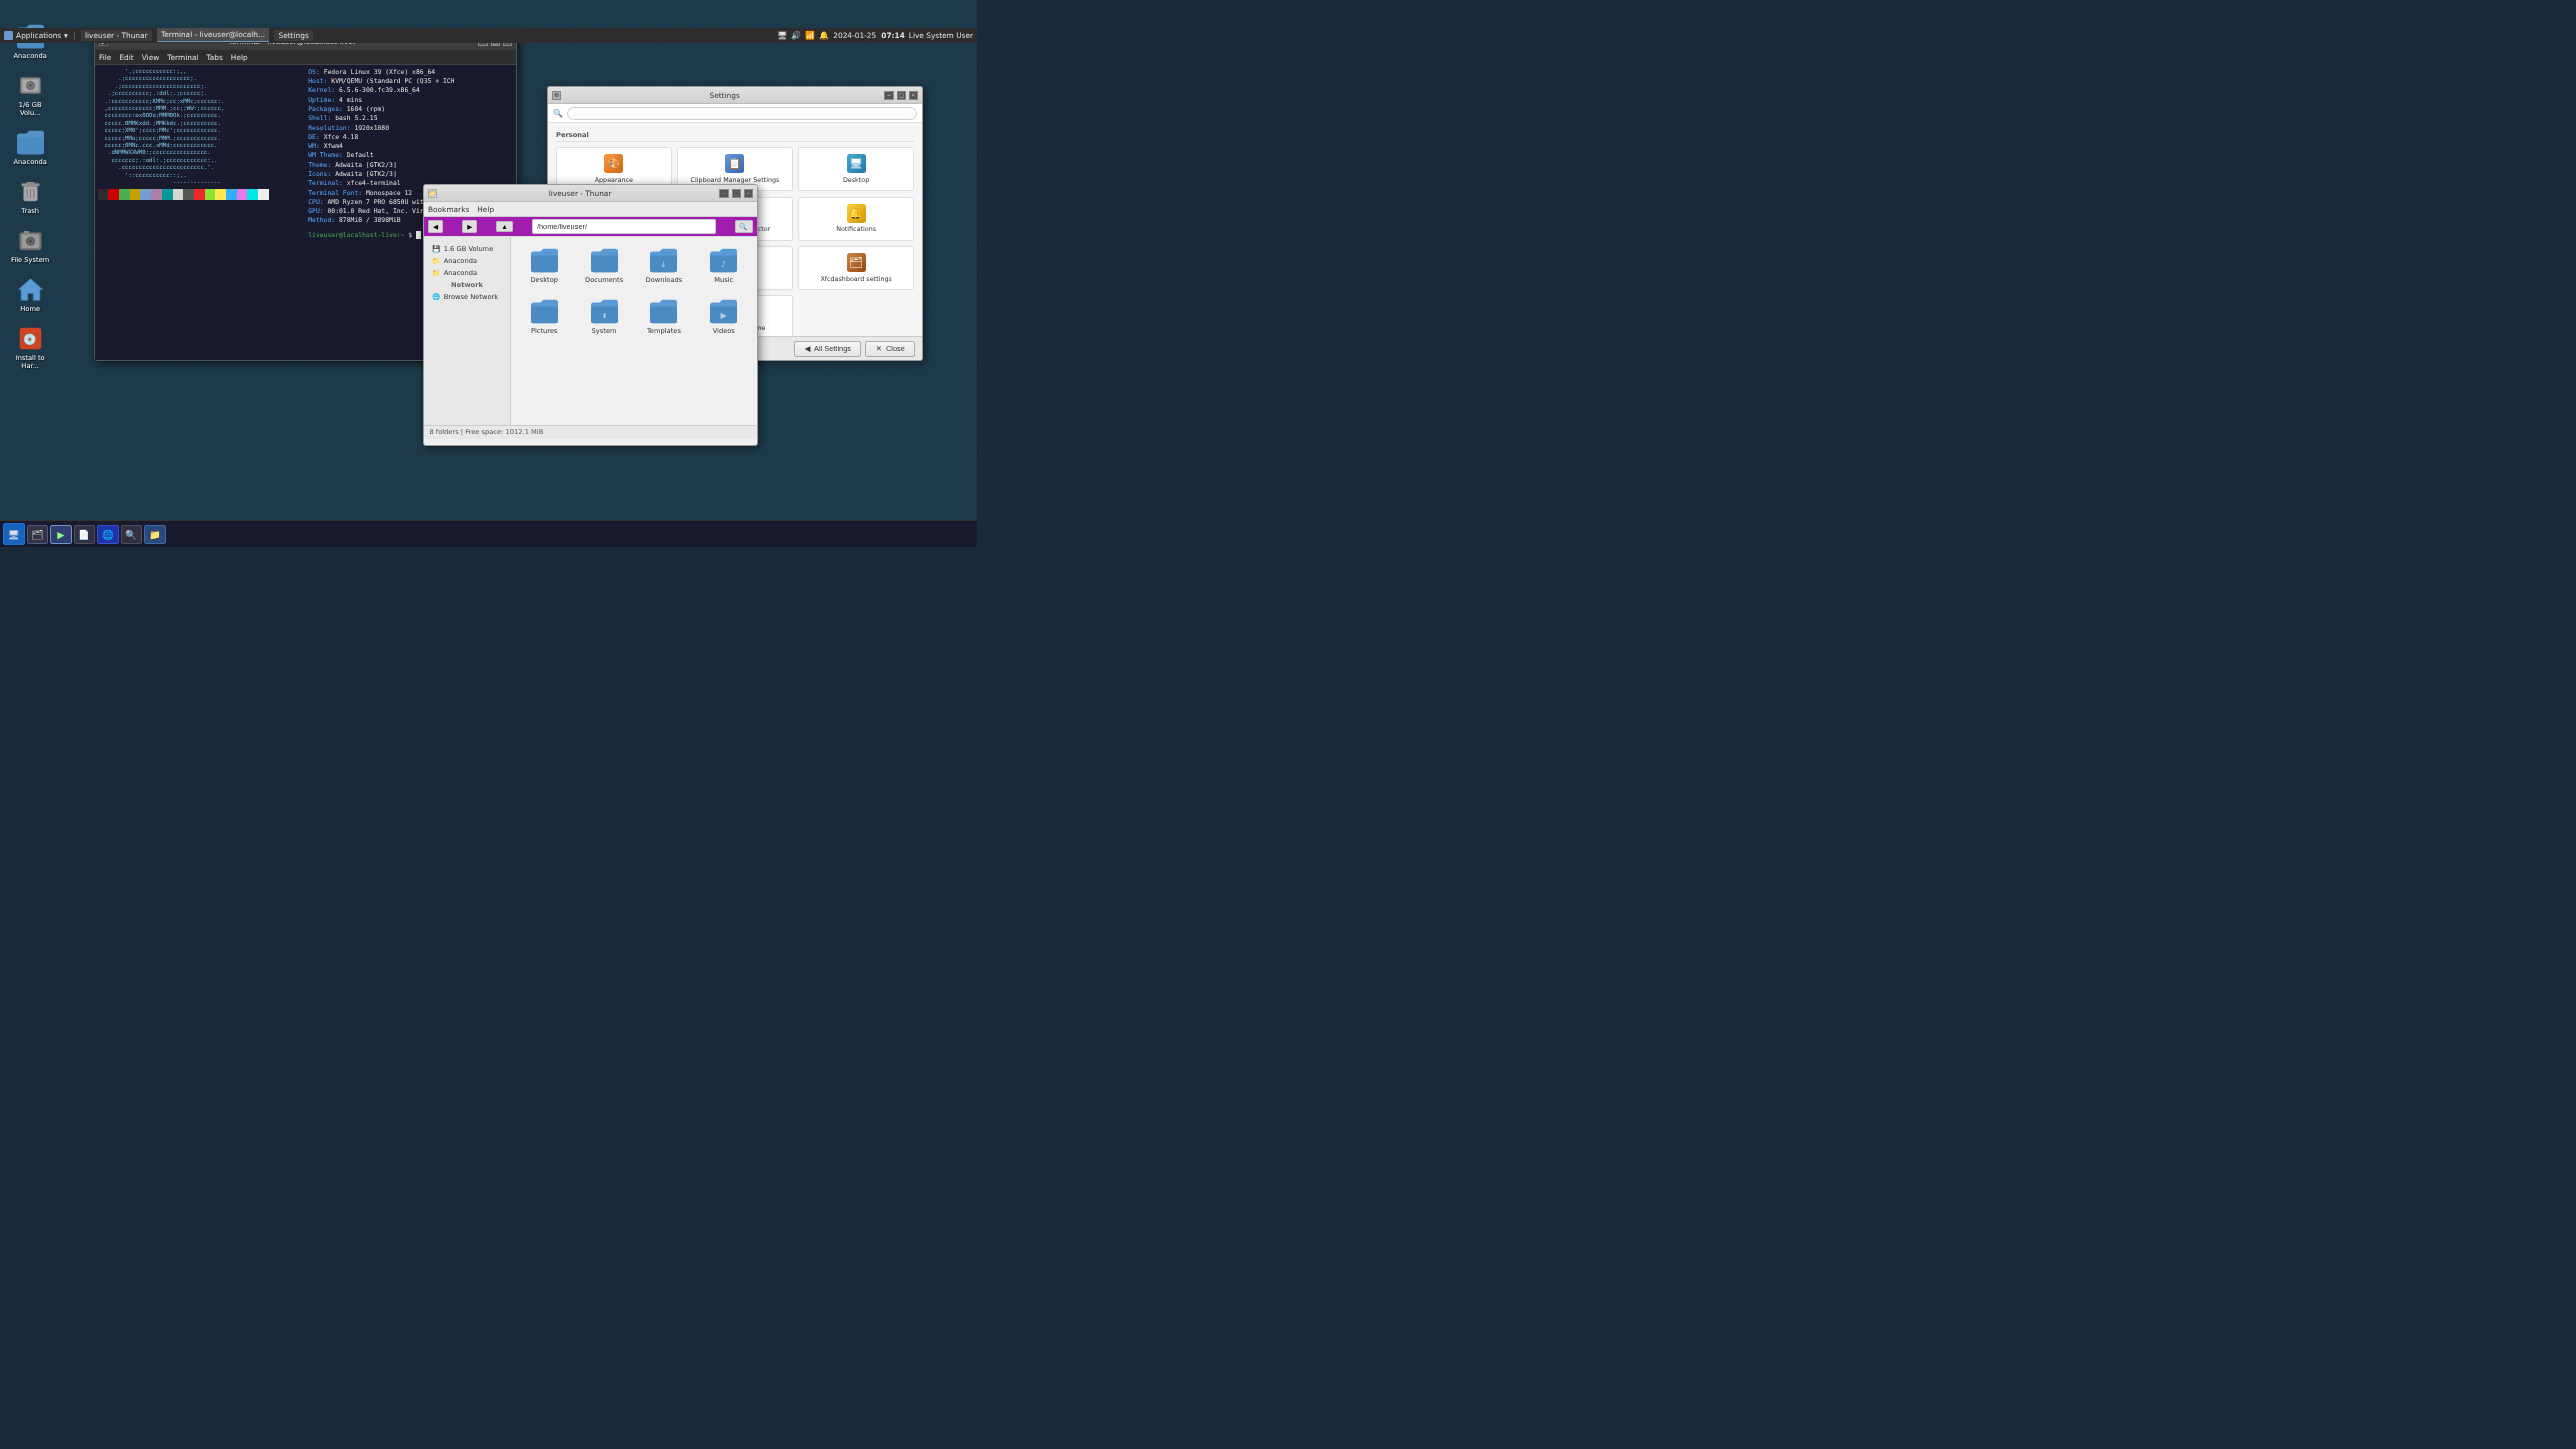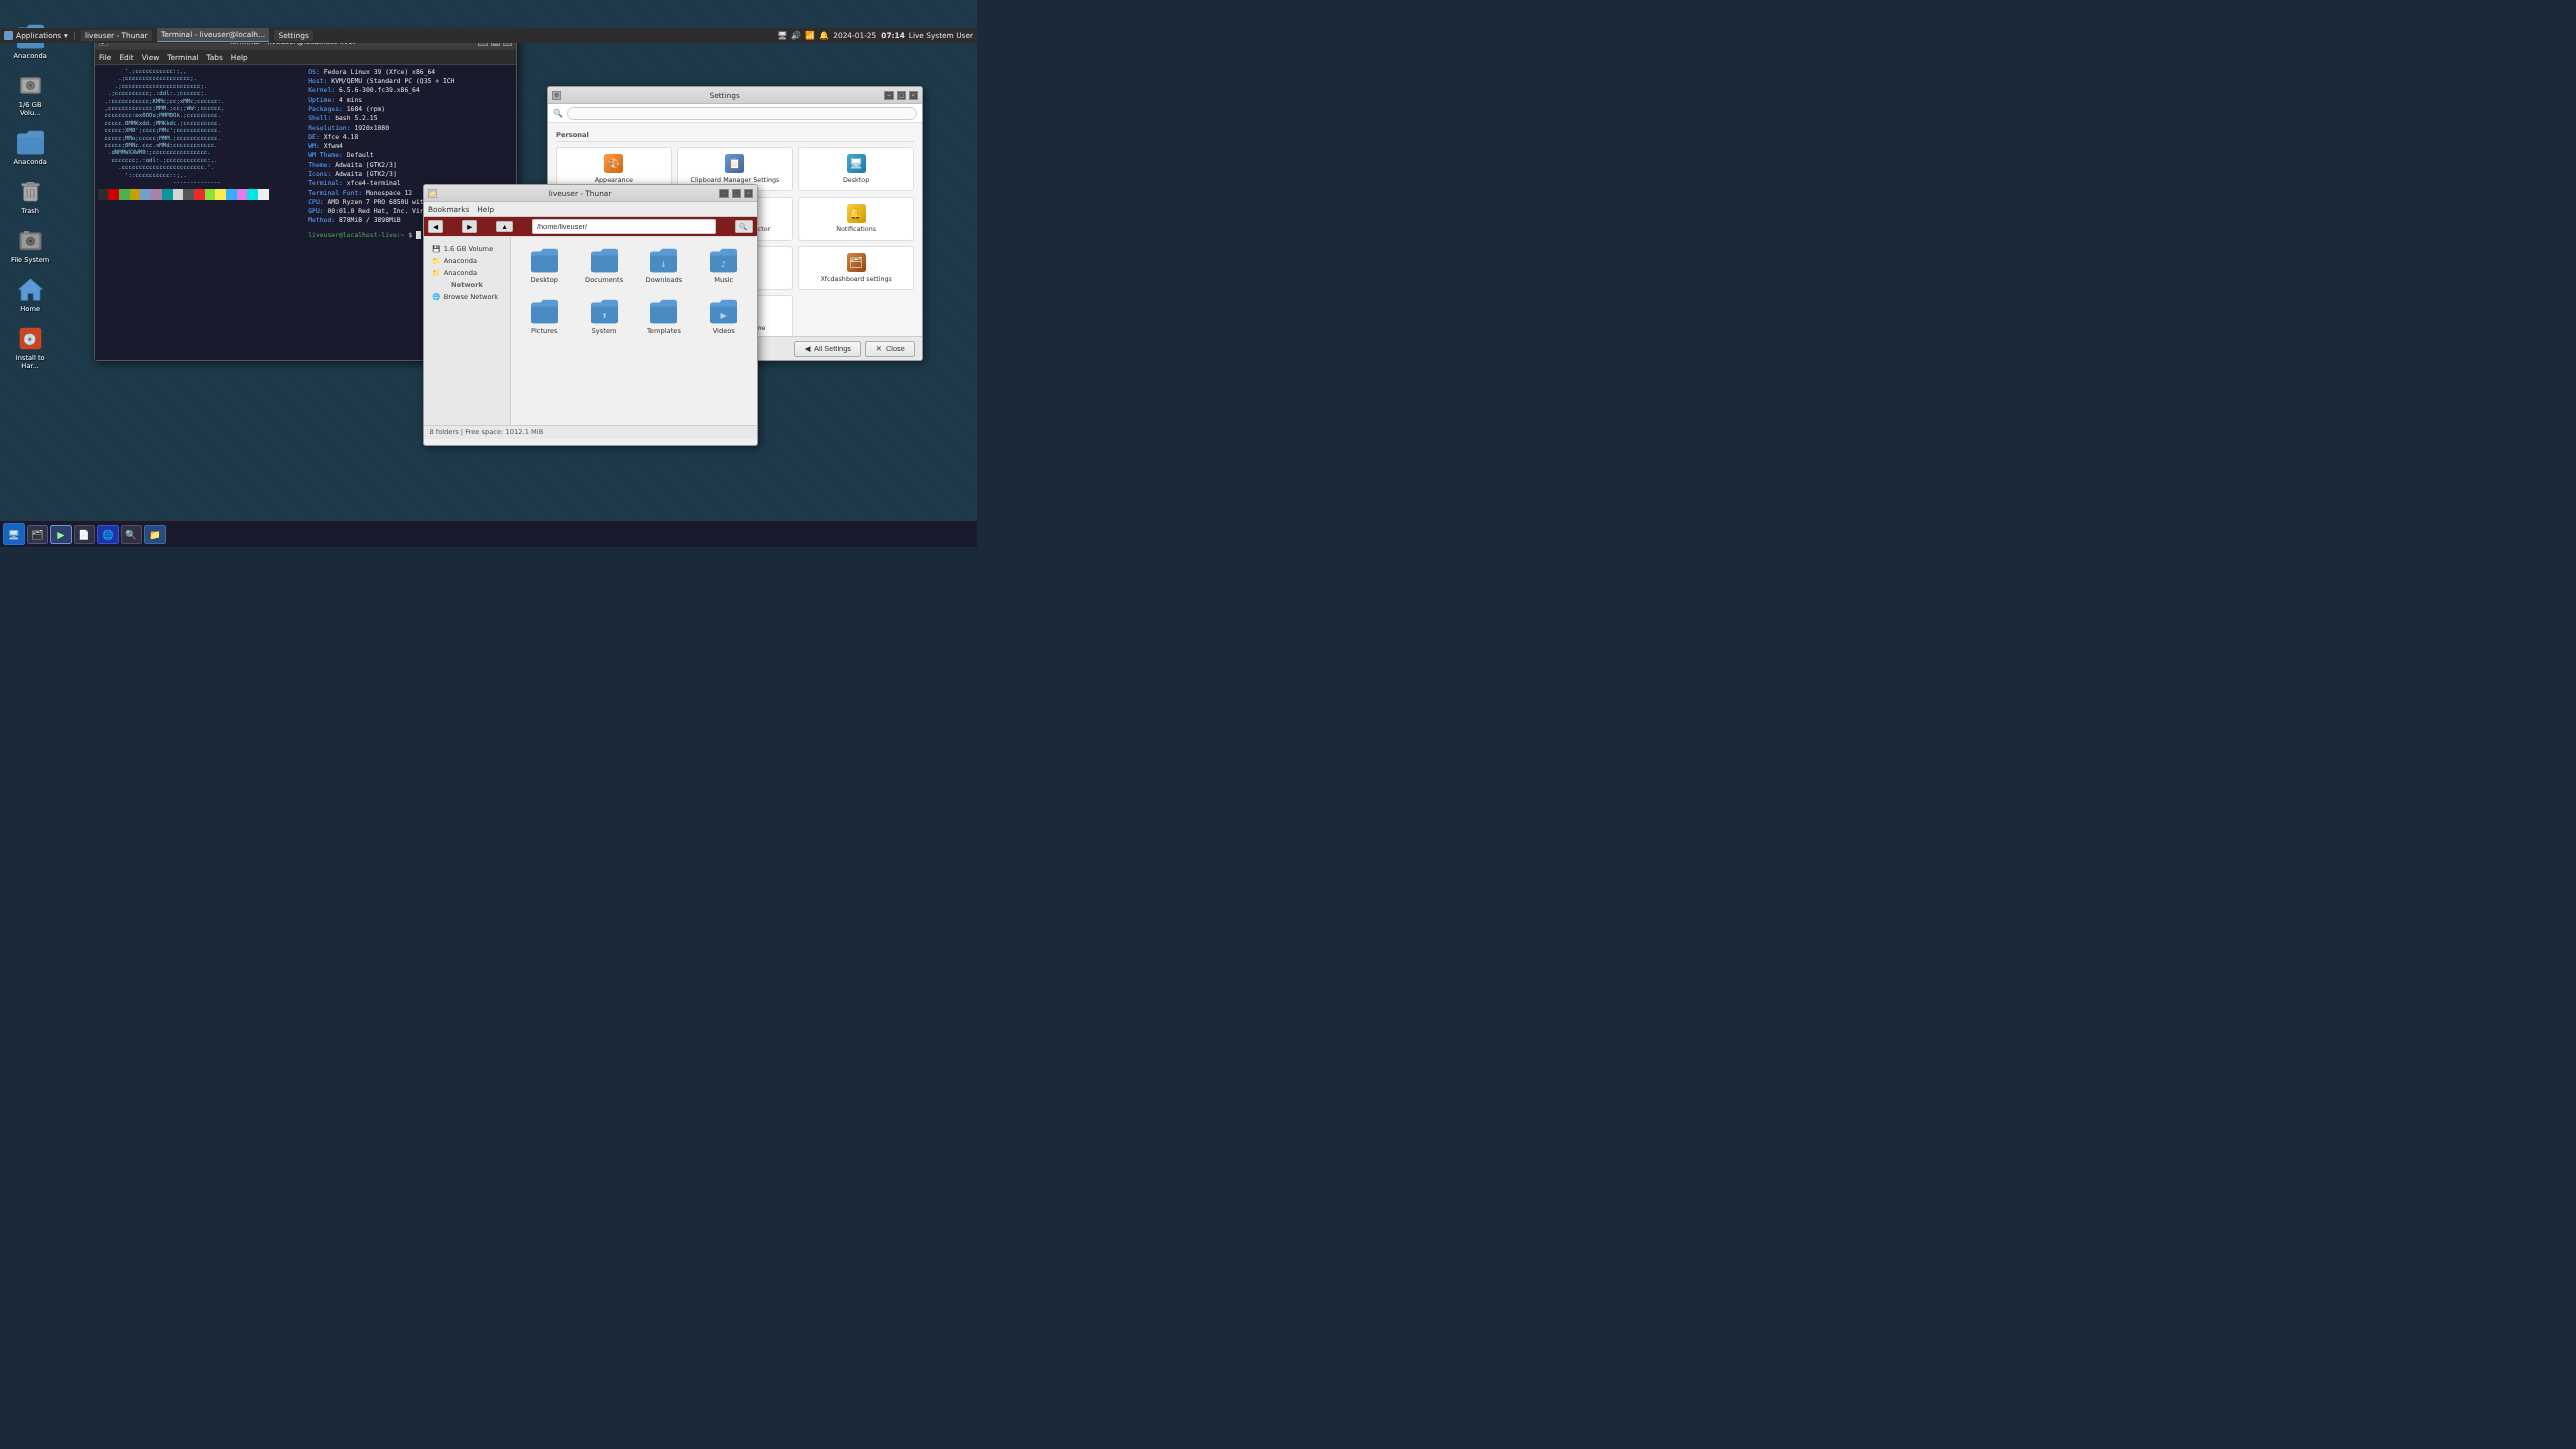--- a/index.html
+++ b/index.html
@@ -255,21 +255,21 @@
       display: flex;
       align-items: center;
       padding: 0 4px;
       gap: 8px;
       color: #333;
       font-size: 7.4px;
       border-bottom: 0.7px solid #ccc;
     }
     .fm-toolbar {
       height: 20px;
-      background: #7f1d1d;
+      background: #a21caf;
       display: flex;
       align-items: center;
       padding: 0 4px;
       gap: 19px;
       border-bottom: 0.7px solid #ddd;
     }
     .fm-addressbar {
       flex: 1;
       height: 14.8px;
       background: #fff;

